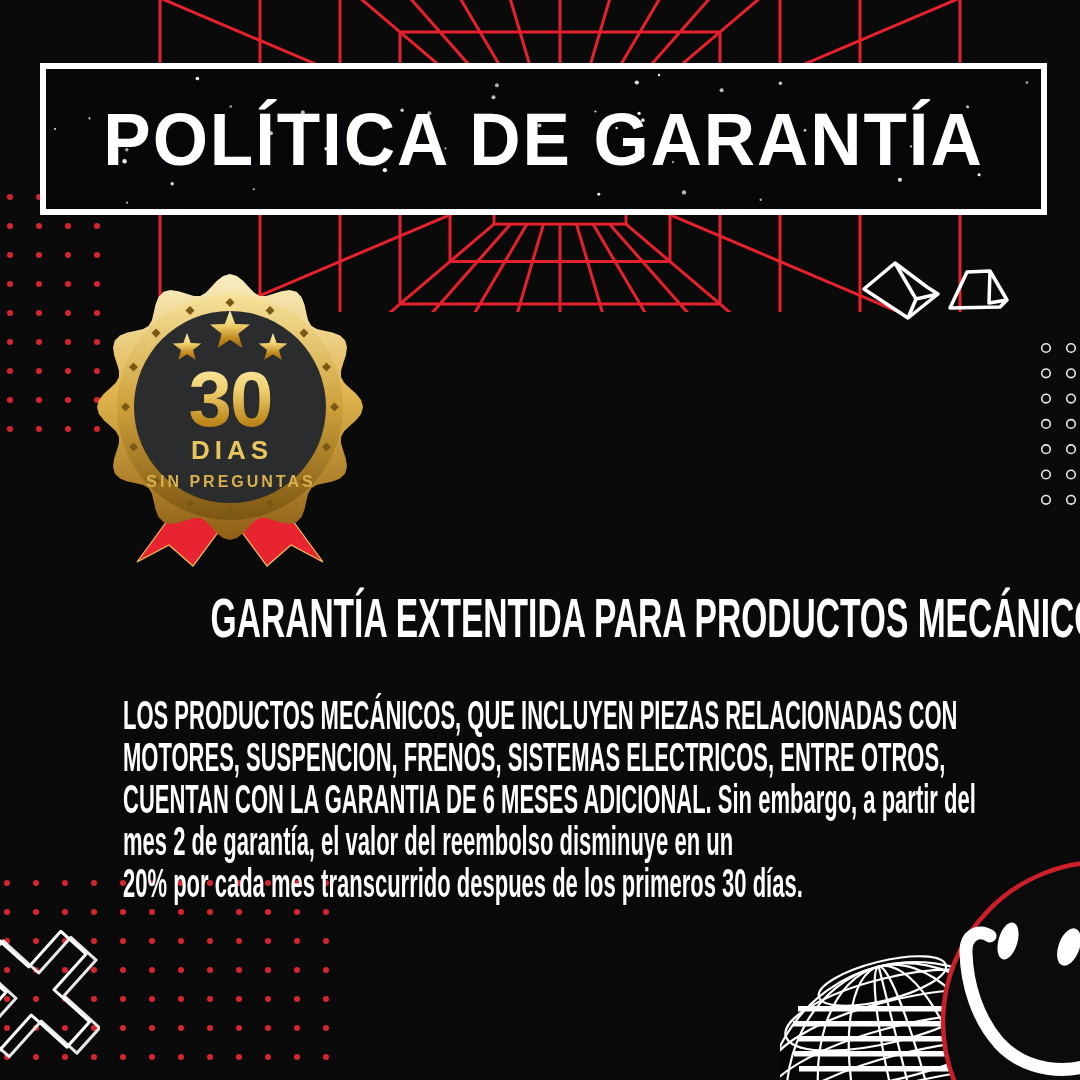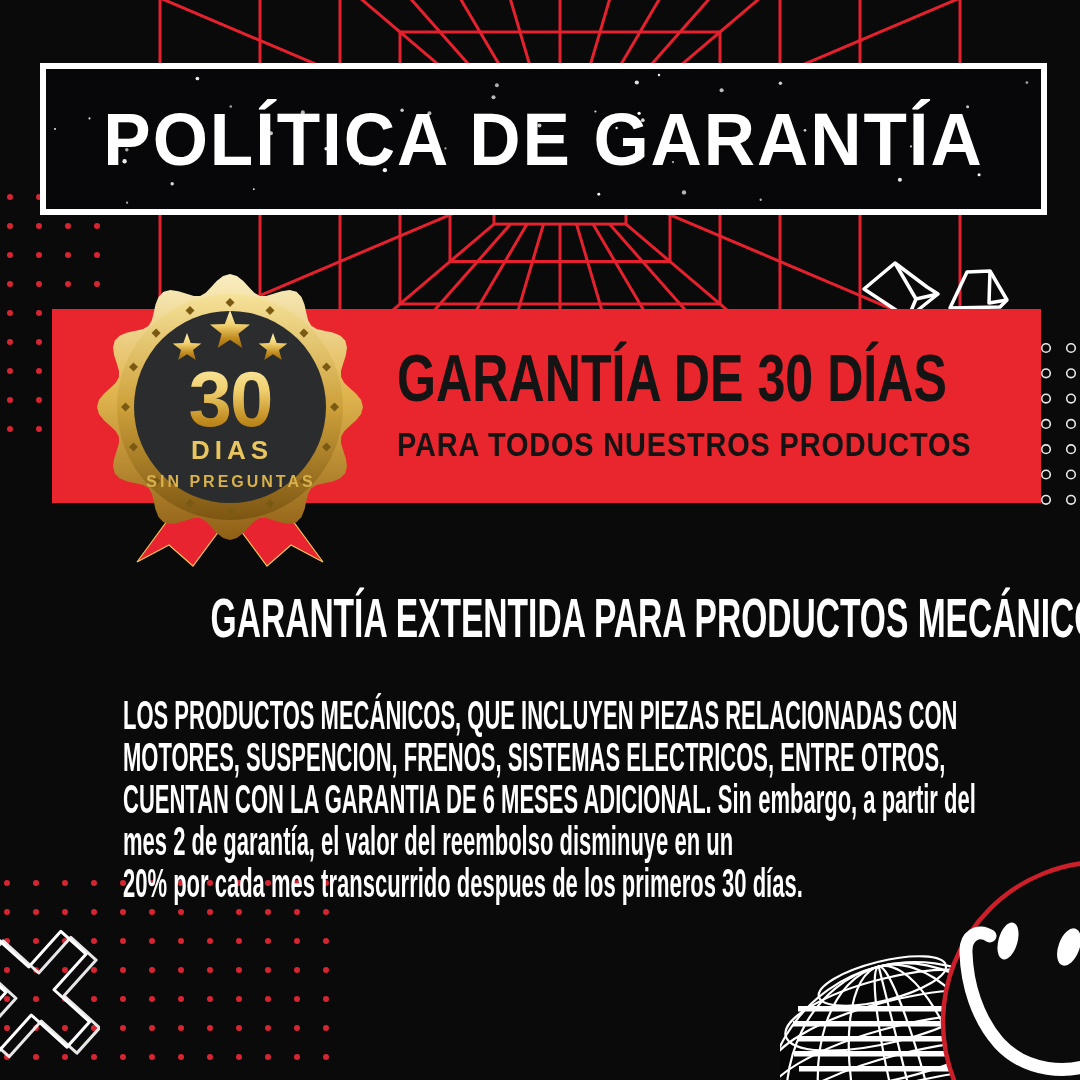--- a/index.html
+++ b/index.html
@@ -270,26 +270,20 @@
       <circle cx="1046" cy="499.8" r="4.3" fill="none" stroke="#e8e8e8" stroke-width="1.6"></circle>
       <circle cx="1071" cy="348" r="4.3" fill="none" stroke="#e8e8e8" stroke-width="1.6"></circle>
       <circle cx="1071" cy="373.3" r="4.3" fill="none" stroke="#e8e8e8" stroke-width="1.6"></circle>
       <circle cx="1071" cy="398.6" r="4.3" fill="none" stroke="#e8e8e8" stroke-width="1.6"></circle>
       <circle cx="1071" cy="423.9" r="4.3" fill="none" stroke="#e8e8e8" stroke-width="1.6"></circle>
       <circle cx="1071" cy="449.2" r="4.3" fill="none" stroke="#e8e8e8" stroke-width="1.6"></circle>
       <circle cx="1071" cy="474.5" r="4.3" fill="none" stroke="#e8e8e8" stroke-width="1.6"></circle>
       <circle cx="1071" cy="499.8" r="4.3" fill="none" stroke="#e8e8e8" stroke-width="1.6"></circle>
     </svg>
 
-  <div class="banner">
-    <div class="banner-text">
-      <div class="banner-h">GARANTÍA DE 30 DÍAS</div>
-      <div class="banner-s">PARA TODOS NUESTROS PRODUCTOS</div>
-    </div>
-  </div>
 
   <svg class="badge-svg" width="290" height="320" viewBox="0 0 290 320">
     <defs>
       <linearGradient id="goldA" x1="0" y1="0" x2="0" y2="1">
         <stop offset="0" stop-color="#f9eec2"></stop>
           <stop offset=".45" stop-color="#e0b44d"></stop>
         <stop offset="1" stop-color="#8f5f16"></stop>
       </linearGradient>
       <linearGradient id="ringG" x1="0" y1="0" x2="0" y2="1">
         <stop offset="0" stop-color="#f6e29a"></stop>

